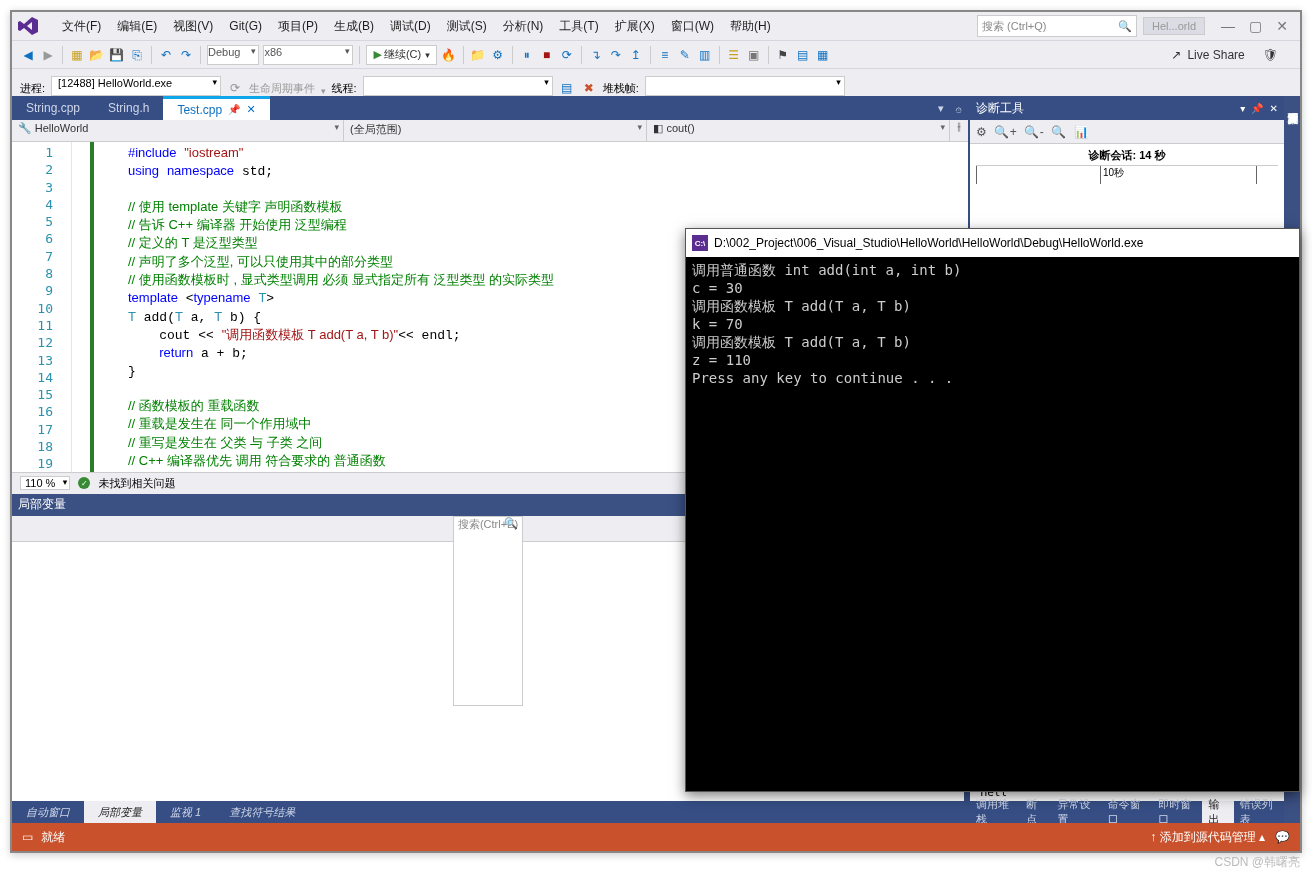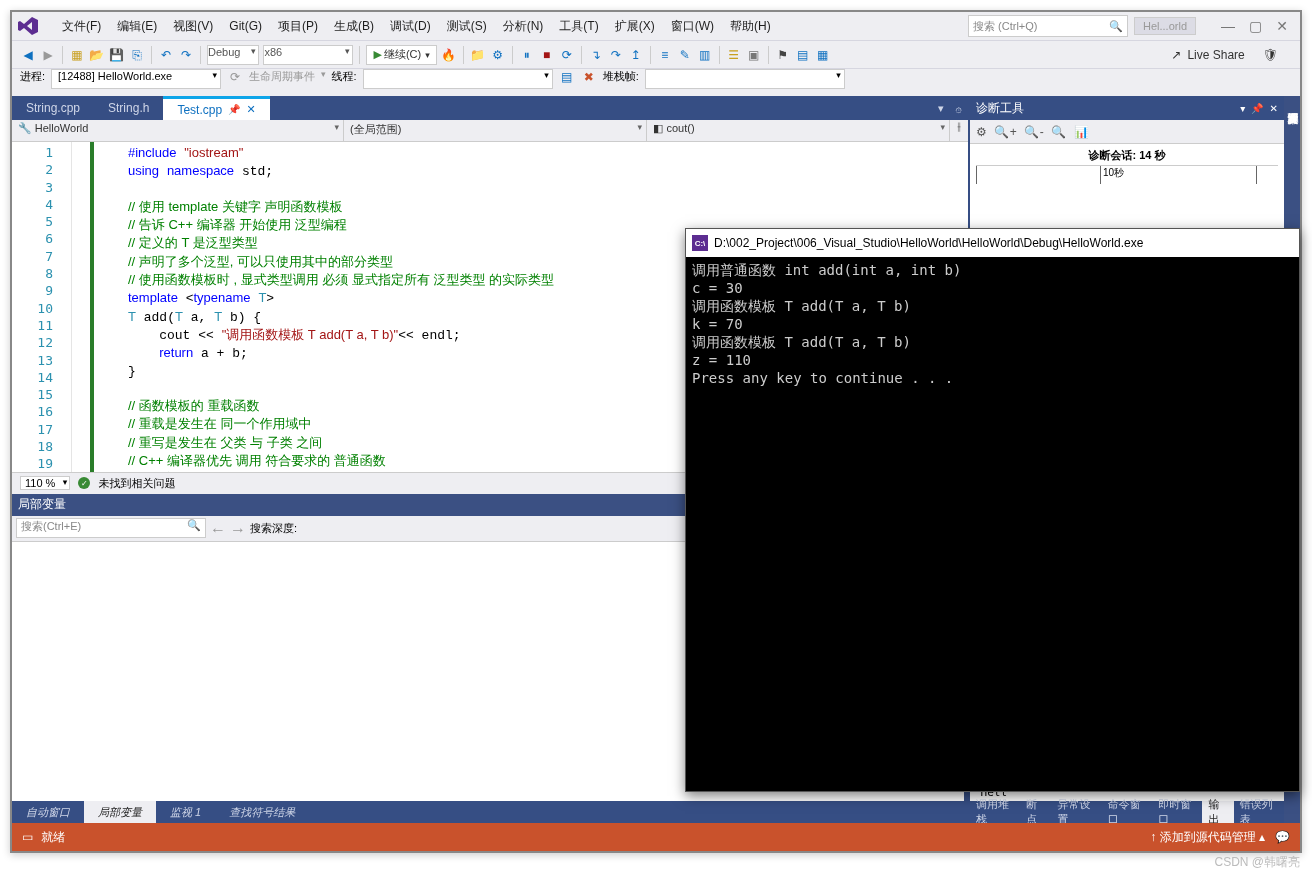--- a/index.html
+++ b/index.html
@@ -3,31 +3,31 @@
 <meta charset="utf-8">
 <style>
 * { box-sizing: border-box; margin: 0; padding: 0; font-family: "Microsoft YaHei", "Segoe UI", sans-serif; }
 body { width: 1312px; height: 883px; background: #fff; position: relative; overflow: hidden; }
 .outer-frame { position: absolute; top: 10px; left: 10px; right: 10px; bottom: 30px; border: 2px solid #888; background: #eee; box-shadow: 0 2px 8px rgba(0,0,0,0.2); }
 .menubar { height: 28px; background: #eeeef2; display: flex; align-items: center; font-size: 12px; color: #1e1e1e; padding-left: 6px; }
 .vs-logo { width: 24px; height: 18px; margin-right: 12px; display: flex; align-items: center; }
 .menubar .mi { padding: 0 8px; cursor: pointer; }
 .menubar .search-box { margin-left: auto; margin-right: 6px; width: 160px; height: 22px; background: #fff; border: 1px solid #ccc; display: flex; align-items: center; padding: 0 4px; font-size: 11px; color: #888; }
 .menubar .search-box .mag { margin-left: auto; color: #555; }
-.menubar .solution-name { background: #dcdce5; border: 1px solid #ccc; padding: 2px 8px; font-size: 11px; color: #999; margin-right: 13px; }
+.menubar .solution-name { background: #dcdce5; border: 1px solid #ccc; padding: 2px 8px; font-size: 11px; color: #999; margin-right: 4px; }
 .win-ctrls { display: flex; gap: 14px; padding: 0 12px; color: #777; font-size: 14px; }
 .toolbar { height: 28px; background: #eeeef2; display: flex; align-items: center; gap: 4px; padding: 0 8px; font-size: 11px; color: #333; border-top: 1px solid #d6d6e0; }
 .toolbar .sep { width: 1px; height: 18px; background: #ccc; margin: 0 2px; }
 .toolbar .ddl { height: 20px; border: 1px solid #ccc; background: #fff; padding: 0 18px 0 0; font-size: 11px; position: relative; color: #555; }
 .toolbar .ddl::after { content: "▾"; position: absolute; right: 3px; font-size: 9px; }
 .play-btn { display: flex; align-items: center; gap: 2px; border: 1px solid #ccc; padding: 0 6px; height: 20px; background: #fff; }
 .play-tri { color: #388a34; }
 .tb-ico { width: 16px; height: 16px; font-size: 12px; display: inline-flex; align-items: center; justify-content: center; }
 .liveshare { margin-left: auto; display: flex; align-items: center; gap: 6px; font-size: 12px; color: #333; padding-right: 14px; }
-.debugbar { height: 28px; background: #eeeef2; border-top: 1px solid #d6d6e0; display: flex; align-items: flex-start; font-size: 11px; padding-left: 8px; gap: 6px; }
+.debugbar { height: 28px; background: #eeeef2; border-top: 1px solid #d6d6e0; display: flex; align-items: flex-end; font-size: 11px; padding-left: 8px; gap: 6px; }
 .debugbar .ddl { height: 20px; border: 1px solid #ccc; background: #fff; padding: 0 18px 0 6px; position: relative; width: 170px; }
 .debugbar .ddl::after { content: "▾"; position: absolute; right: 3px; font-size: 9px; }
 
 .content { position: absolute; top: 84px; left: 0; right: 16px; bottom: 28px; display: flex; }
 .right-docked { position: absolute; top: 84px; right: 0; width: 16px; bottom: 28px; background: #3b5083; color: #fff; writing-mode: vertical-rl; font-size: 11px; padding-top: 8px; text-align: left; }
 
 .editor-area { flex: 1; display: flex; flex-direction: column; background: #fff; min-width: 0; }
 .tabs { height: 24px; background: #364e84; display: flex; align-items: center; font-size: 12px; }
 .tabs .tab { height: 100%; padding: 0 14px; display: flex; align-items: center; color: #cfd6e8; cursor: pointer; gap: 6px; }
 .tabs .tab.active { background: #fff; color: #0e70c0; border-top: 3px solid #0ea5e9; }
@@ -52,21 +52,21 @@
 .diag-panel { width: 316px; background: #eeeef2; display: flex; flex-direction: column; border-left: 2px solid #364e84; }
 .diag-head { height: 24px; background: #364e84; color: #fff; font-size: 12px; display: flex; align-items: center; padding: 0 6px; }
 .diag-head .ctrl { margin-left: auto; display: flex; gap: 6px; font-size: 10px; }
 .diag-toolbar { height: 24px; background: #eeeef2; display: flex; align-items: center; gap: 8px; padding: 0 6px; font-size: 12px; color: #555; border-bottom: 1px solid #ccc; }
 .diag-body { flex: 1; background: #fff; padding: 4px 6px; font-size: 11px; text-align: center; }
 .timeline { height: 22px; position: relative; margin-top: 2px; border-top: 1px solid #ccc; }
 .timeline .tick { position: absolute; top: 0; height: 18px; border-left: 1px solid #666; font-size: 10px; padding-left: 2px; }
 .locals { flex: 1; background: #eeeef2; display: flex; flex-direction: column; border-right: 4px solid #364e84; }
 .panel-head { height: 22px; background: #3b5083; color: #fff; font-size: 12px; display: flex; align-items: center; padding: 0 6px; }
 .panel-head .ctrl { margin-left: auto; display: flex; gap: 6px; font-size: 10px; }
-.locals-tb { height: 26px; background: #eeeef2; display: flex; align-items: center; padding: 0 4px; gap: 4px; border-bottom: 1px solid #ccc; }
+.locals-tb { height: 26px; background: #eeeef2; display: flex; align-items: center; padding: 0 4px; gap: 4px; border-bottom: 1px solid #ccc; flex-direction: column; }
 .locals-tb .search { flex: 0 0 190px; height: 20px; border: 1px solid #ccc; background: #fff; font-size: 11px; padding: 0 4px; position: relative; color: #888; }
 .locals-tb .search::after { content: "🔍"; position: absolute; right: 4px; font-size: 11px; }
 .locals-cols { height: 20px; display: flex; font-size: 11px; color: #555; }
 .locals-cols .c { flex: 1; padding: 2px 6px; border-right: 1px solid #ddd; border-bottom: 1px solid #ddd; }
 .locals-body { flex: 1; background: #fff; }
 .locals-tabs { height: 22px; background: #364e84; display: flex; align-items: center; font-size: 11px; }
 .locals-tabs .lt { padding: 0 14px; color: #cfd6e8; height: 100%; display: flex; align-items: center; cursor: pointer; font-style: italic; }
 .locals-tabs .lt.active { background: #eeeef2; color: #1e1e1e; }
 .output-tb { height: 26px; display: flex; align-items: center; font-size: 11px; padding: 0 4px; color: #333; }
 .output-body { flex: 1; background: #fff; font-family: Consolas, monospace; font-size: 11px; padding: 2px 4px; white-space: pre; overflow: hidden; }

